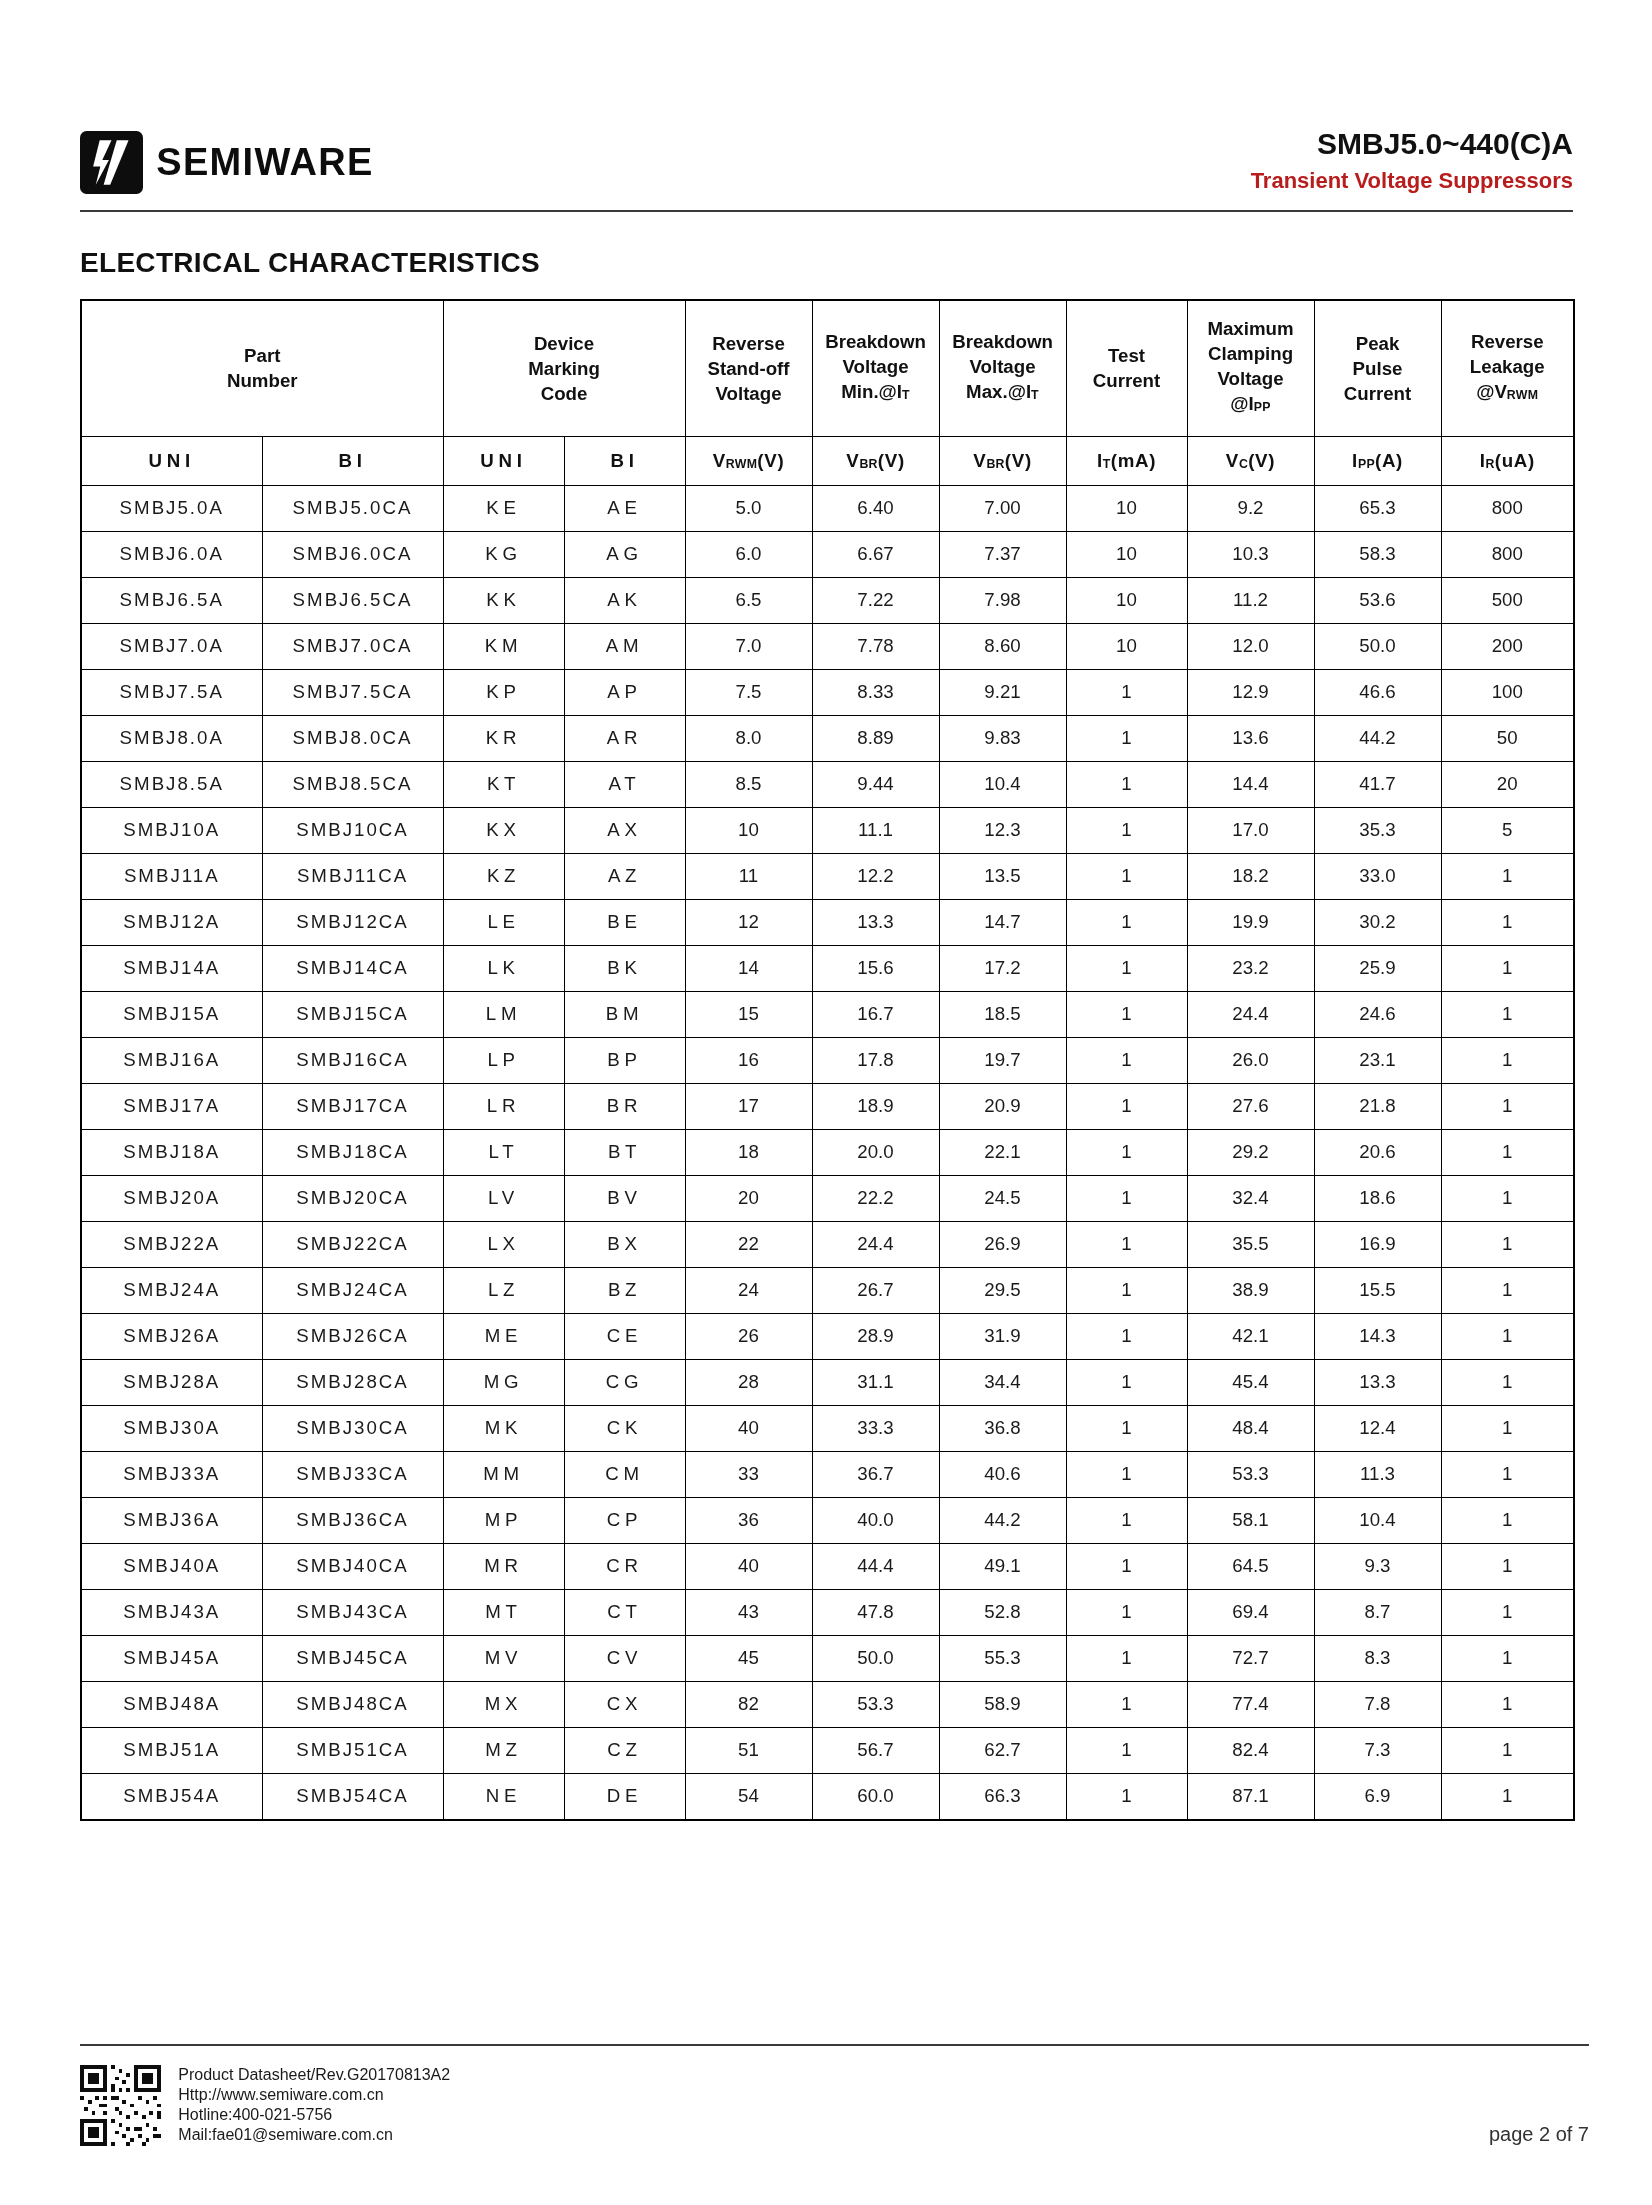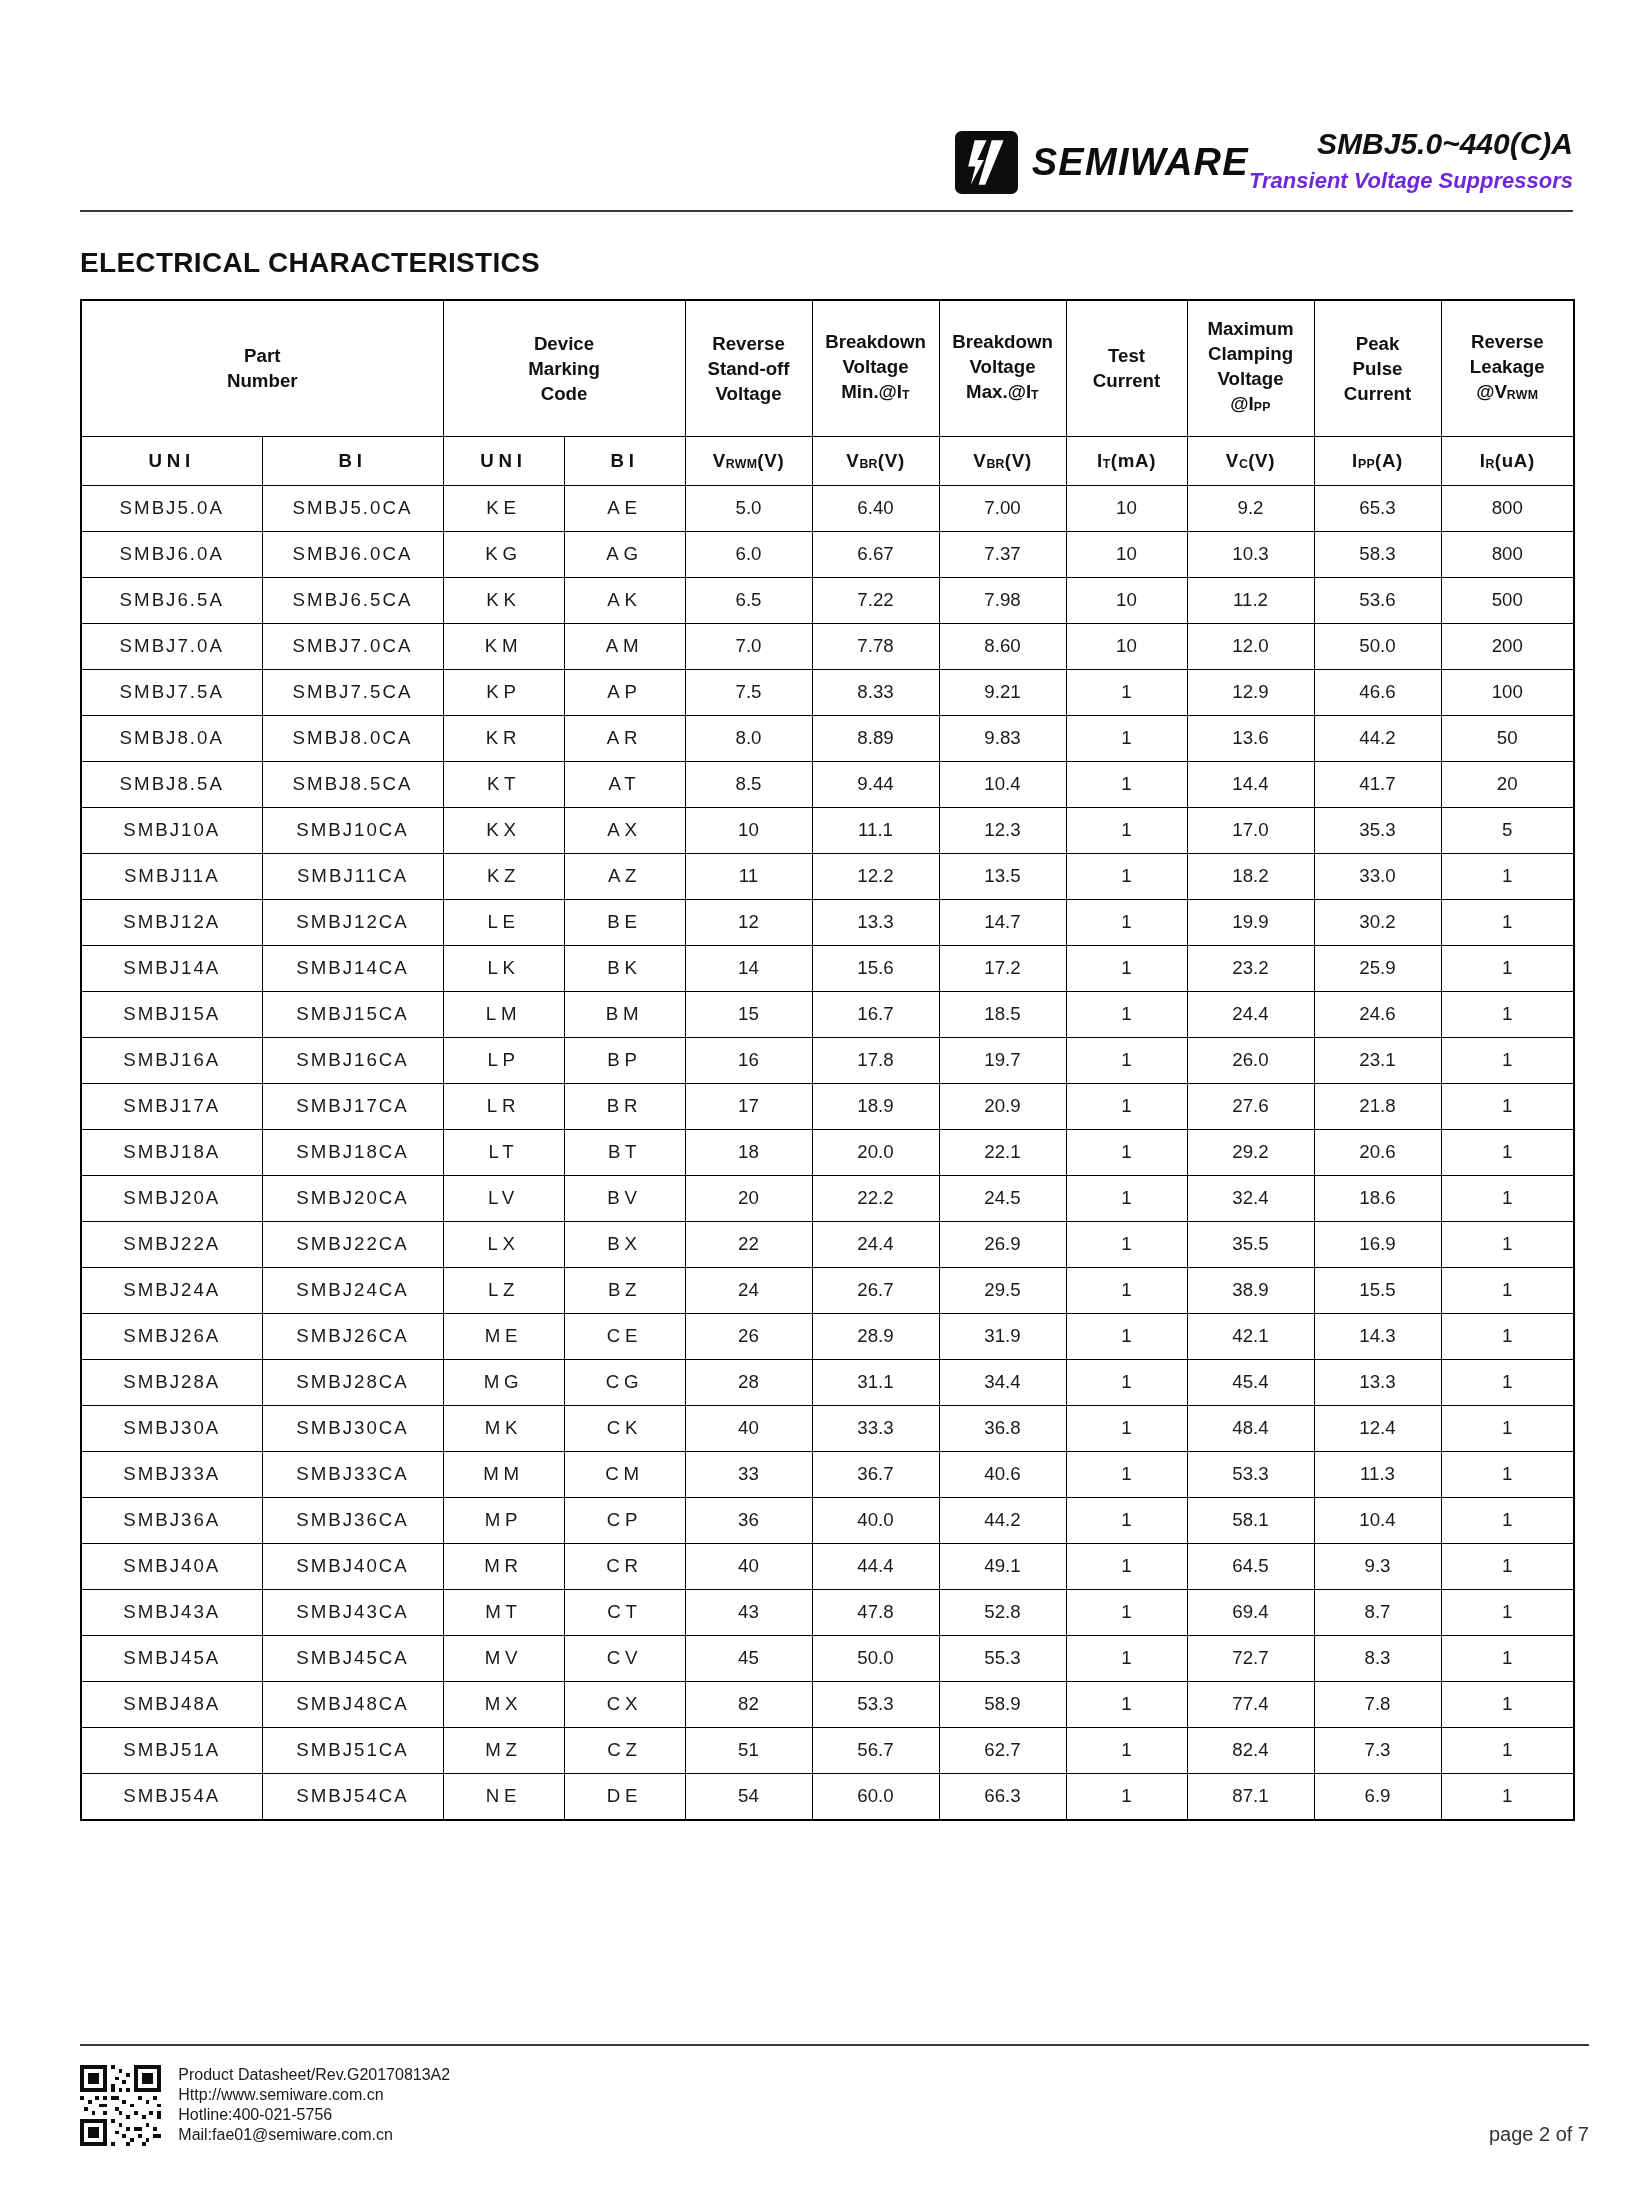--- a/index.html
+++ b/index.html
@@ -1,28 +1,28 @@
 <!DOCTYPE html>
 <html style="font-size:10.7px"><head>
 <meta charset="utf-8">
 <style>
   html,body{margin:0;padding:0;background:#ffffff;}
   body{font-family:"Liberation Sans","DejaVu Sans",sans-serif;color:#1a1a1a;}
   .page{position:relative;width:1653px;height:2205px;background:#fff;overflow:hidden;}
   .content{padding:0 80px;}
 
   
-  .top{padding-top:127px;display:flex;justify-content:flex-end;align-items:flex-end;font-style:italic;}
+  .top{padding-top:127px;display:flex;justify-content:space-between;align-items:flex-end;}
   .brand{display:flex;align-items:center;gap:13.3px;}
   .logo{width:63px;height:63px;display:inline-block;}
   .logo svg{display:block;width:100%;height:100%;}
   .brand-name{font-size:38px;font-weight:bold;letter-spacing:1.3px;color:#0d0d0d;}
   .doc-id{text-align:right;}
   .doc-title{font-size:30px;font-weight:bold;color:#111;}
-  .doc-subtitle{font-size:22px;font-weight:bold;color:#6d28d9;margin-top:6.7px;}
+  .doc-subtitle{font-size:22px;font-weight:bold;color:#b91c1c;margin-top:6.7px;}
   .rule{border-top:2px solid #3a3a3a;margin-top:16px;}
 
   
   .section-title{font-size:28px;font-weight:bold;color:#111;margin:35px 0 20px 0;letter-spacing:0.3px;}
 
   
   table.spec{width:1493px;table-layout:fixed;border-collapse:collapse;border:2px solid #000;}
   table.spec th, table.spec td{border:1.3px solid #000;text-align:center;vertical-align:middle;padding:0 2.7px;overflow:hidden;}
   .group-row th{height:135px;font-size:18.7px;font-weight:bold;line-height:25px;color:#111;}
   .sub-row th{height:48px;font-size:18.7px;font-weight:bold;color:#111;letter-spacing:0.7px;}

